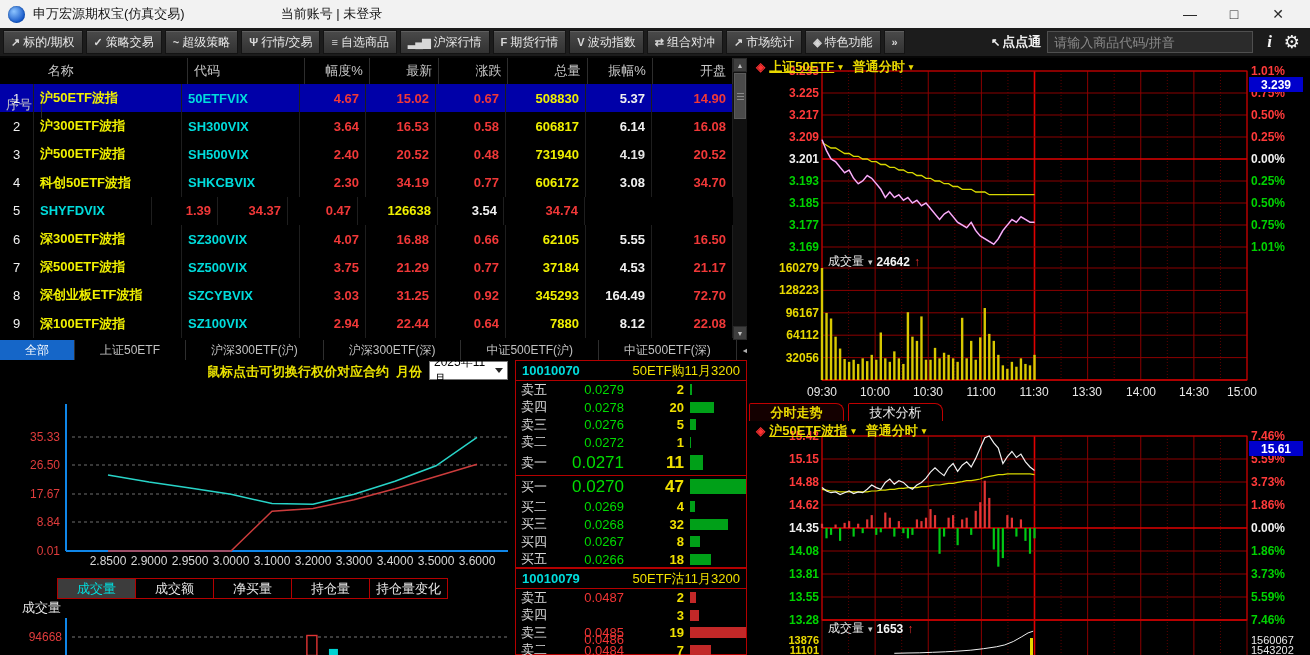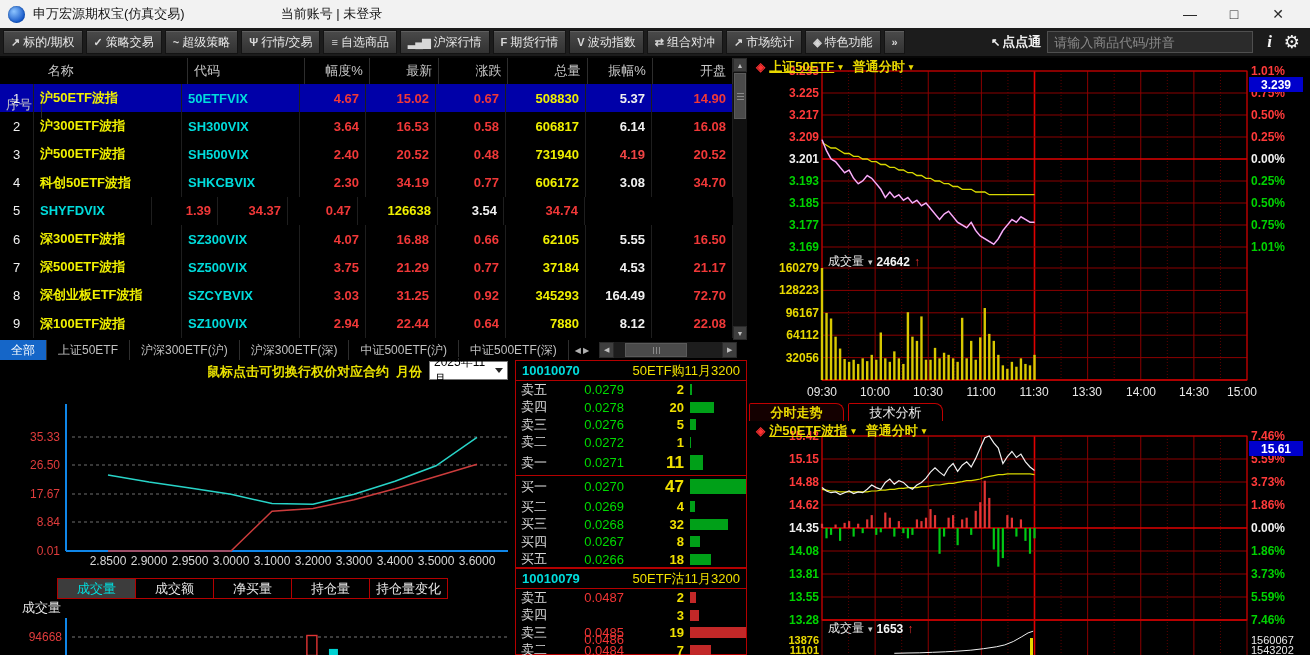--- a/index.html
+++ b/index.html
@@ -48,21 +48,21 @@
 
 #vscroll{left:733px;top:58px;width:14px;height:282px;background:#111}
 .sb-btn{position:absolute;left:0;width:14px;height:14px;background:#3e3e3e;color:#c0c0c0;font-size:7px;
   display:flex;align-items:center;justify-content:center;border:1px solid #2a2a2a}
 #vthumb{position:absolute;left:1px;top:15px;width:12px;height:46px;background:#4a4a4a;
   border:1px solid #5a5a5a;display:flex;flex-direction:column;gap:2px;align-items:center;justify-content:center}
 #vthumb i{display:block;width:7px;height:1px;background:#8a8a8a}
 
 
 #mtabs-row{left:0;top:340px;width:747px;height:20px;background:#000;display:flex;align-items:center}
-.mtab{height:20px;display:flex;align-items:center;padding:0 11px;font-size:12px;color:#c0c0c0;
+.mtab{height:20px;display:flex;align-items:center;padding:0 25px;font-size:12px;color:#c0c0c0;
   border-right:1px solid #2e2e2e;white-space:nowrap;cursor:default}
 .mtab.sel{background:#1566c8;color:#fff}
 #mt-pair{margin-left:6px;font-size:8px;color:#b0b0b0;letter-spacing:2px}
 #hscroll{position:relative;margin-left:8px;width:138px;height:16px;background:#1d1d1d;display:flex;align-items:center}
 .hs-btn{width:15px;height:16px;background:#3e3e3e;border:1px solid #2a2a2a;color:#c0c0c0;font-size:7px;
   display:flex;align-items:center;justify-content:center}
 #hthumb{position:absolute;left:26px;width:62px;height:14px;top:1px;background:#4a4a4a;border:1px solid #5a5a5a;
   display:flex;gap:2px;align-items:center;justify-content:center}
 #hthumb i{display:block;width:1px;height:7px;background:#8a8a8a}
 
@@ -86,21 +86,21 @@
 .obook{background:#000;border:1px solid #b40000}
 .obhead{height:20px;display:flex;justify-content:space-between;align-items:center;padding:0 6px;
   border-bottom:1px solid #b40000}
 .obcode{color:#00dcdc;font-size:13px;font-weight:bold}
 .obname{color:#f0e000;font-size:13px}
 .obrow{display:flex;align-items:center;position:relative}
 .oblab{width:36px;padding-left:5px;color:#d8d8d8;font-size:13px}
 .obprice{width:72px;text-align:right;font-weight:normal;font-size:13px}
 .obqty{width:60px;text-align:right;font-weight:bold;font-size:13px;color:#f0e000}
 .obbar{position:absolute;left:174px;height:11px}
-.obrow.big .obprice{font-size:13px}
+.obrow.big .obprice{font-size:17px}
 .obrow.big .obqty{font-size:17px}
 .obrow.big .obbar{height:15px}
 
 
 .chdr{position:absolute;display:flex;align-items:center;gap:4px;font-size:13px;font-weight:bold;height:14px}
 .diamond{color:#ff3232;font-size:12px}
 .chname{color:#e8d800;text-decoration:underline}
 .chmode{color:#e8d800;margin-left:6px}
 .caret{color:#e8d800;font-size:9px}
 .volhdr{position:absolute;display:flex;align-items:center;gap:4px;font-size:12px;height:13px}
@@ -225,21 +225,21 @@
         <div class="td" style="width: 81px; justify-content: flex-end; color: rgb(240, 56, 56);">16.08</div>
       </div>
       <div class="trow">
         <div class="td" style="width: 34px; justify-content: center; color: rgb(240, 240, 240); font-weight: normal;">3</div>
         <div class="td" style="width: 148px; justify-content: flex-start; color: rgb(240, 240, 0);">沪500ETF波指</div>
         <div class="td" style="width: 118px; justify-content: flex-start; color: rgb(0, 220, 220);">SH500VIX</div>
         <div class="td" style="width: 66px; justify-content: flex-end; color: rgb(240, 56, 56);">2.40</div>
         <div class="td" style="width: 70px; justify-content: flex-end; color: rgb(240, 56, 56);">20.52</div>
         <div class="td" style="width: 70px; justify-content: flex-end; color: rgb(240, 56, 56);">0.48</div>
         <div class="td" style="width: 80px; justify-content: flex-end; color: rgb(240, 240, 0);">731940</div>
-        <div class="td" style="width: 66px; justify-content: flex-end; color: #ef4444;">4.19</div>
+        <div class="td" style="width: 66px; justify-content: flex-end; color: #e5e5e5;">4.19</div>
         <div class="td" style="width: 81px; justify-content: flex-end; color: rgb(240, 56, 56);">20.52</div>
       </div>
       <div class="trow">
         <div class="td" style="width: 34px; justify-content: center; color: rgb(240, 240, 240); font-weight: normal;">4</div>
         <div class="td" style="width: 148px; justify-content: flex-start; color: rgb(240, 240, 0);">科创50ETF波指</div>
         <div class="td" style="width: 118px; justify-content: flex-start; color: rgb(0, 220, 220);">SHKCBVIX</div>
         <div class="td" style="width: 66px; justify-content: flex-end; color: rgb(240, 56, 56);">2.30</div>
         <div class="td" style="width: 70px; justify-content: flex-end; color: rgb(240, 56, 56);">34.19</div>
         <div class="td" style="width: 70px; justify-content: flex-end; color: rgb(240, 56, 56);">0.77</div>
         <div class="td" style="width: 80px; justify-content: flex-end; color: rgb(240, 240, 0);">606172</div>

